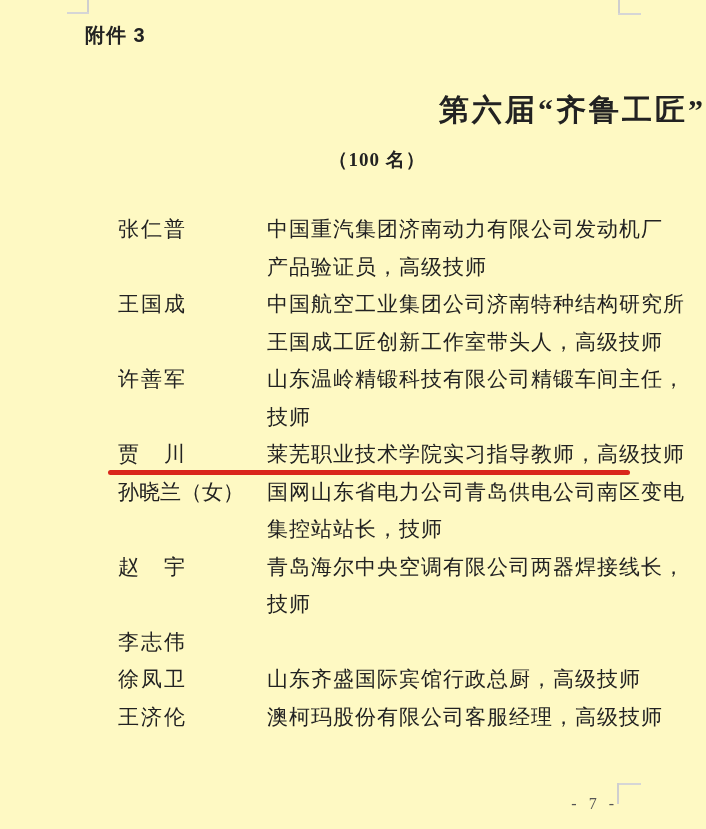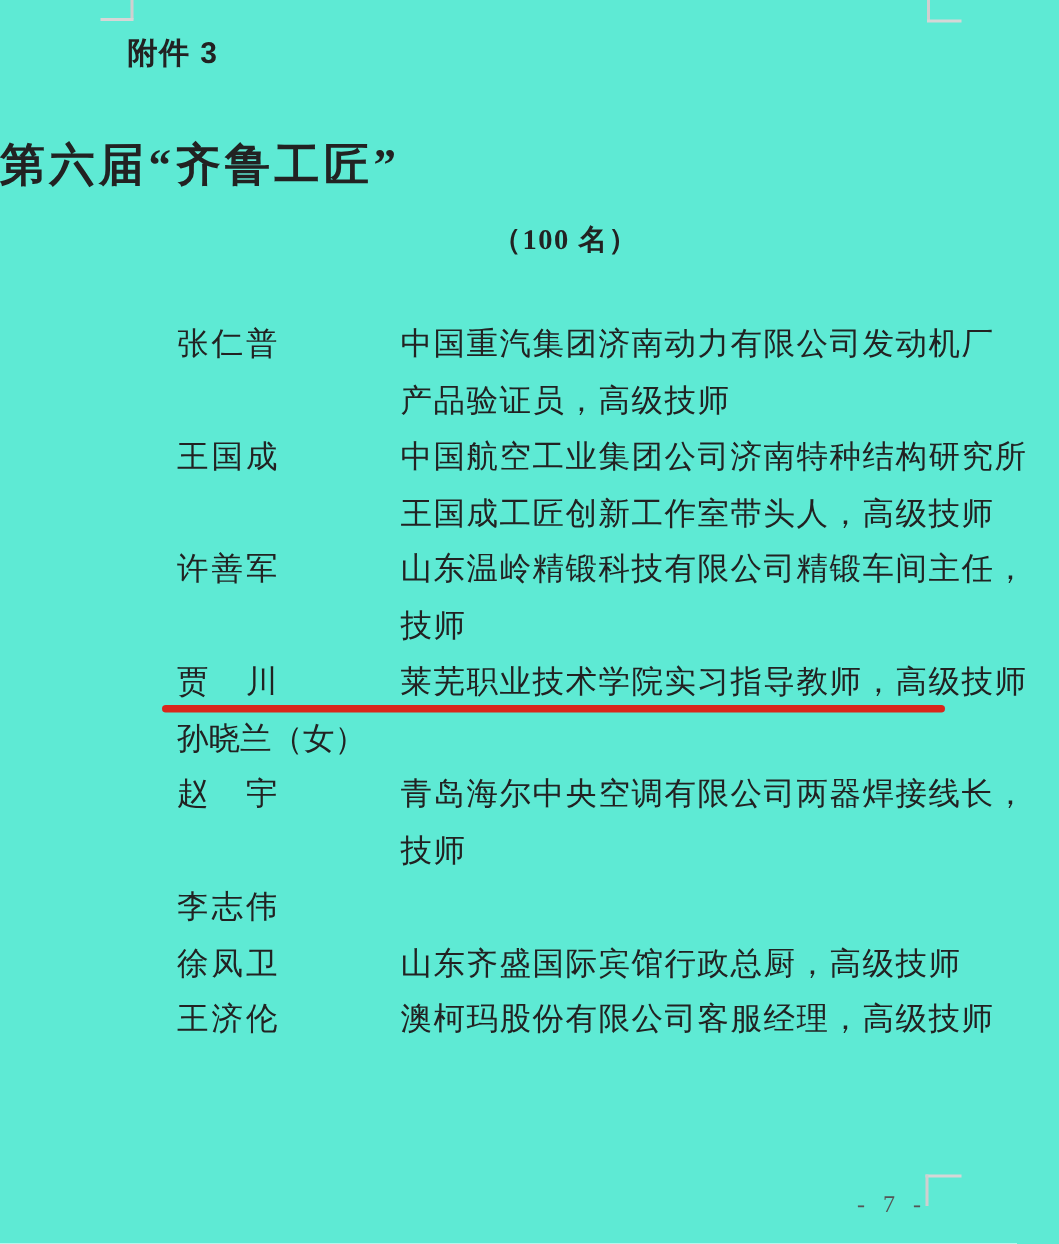--- a/index.html
+++ b/index.html
@@ -1,20 +1,20 @@
 <!DOCTYPE html>
 <html><head>
 <meta charset="utf-8">
 <style>
   html, body { margin: 0; padding: 0; background: #ffffff; }
   .page {
     position: relative;
     width: 706px;
     height: 829px;
-    background: #5eead4;
+    background: #fef9c3;
     font-family: "Liberation Serif", "DejaVu Serif", serif;
     color: #222222;
     overflow: hidden;
   }
 
   
   .scan-mark { position: absolute; }
   .scan-mark .v { position: absolute; width: 2px; background: #cfcfcf; }
   .scan-mark .h { position: absolute; height: 2px; background: #d6d6d6; }
 
@@ -23,21 +23,21 @@
     left: 85px; top: 22px;
     font-family: "Liberation Sans", "DejaVu Sans", sans-serif;
     font-weight: bold;
     font-size: 20px;
     letter-spacing: 1px;
   }
 
   .doc-title {
     position: absolute;
     left: 0; right: 0; top: 90px;
-    text-align: left;
+    text-align: right;
     font-weight: bold;
     font-size: 30px;
     letter-spacing: 3px;
   }
 
   .doc-subtitle {
     position: absolute;
     left: 0; right: 0; top: 147px;
     text-align: center;
     font-weight: bold;
@@ -144,20 +144,24 @@
       </div>
       <div class="entry">
         <span class="entry-name">贾　川</span>
         <div class="entry-desc">
           <div class="desc-line">莱芜职业技术学院实习指导教师，高级技师</div>
         </div>
         <div class="highlight-underline" style="background: rgb(217, 38, 28);"></div>
       </div>
       <div class="entry">
         <span class="entry-name tight">孙晓兰（女）</span>
+        <div class="entry-desc">
+          <div class="desc-line">国网山东省电力公司青岛供电公司南区变电</div>
+          <div class="desc-line">集控站站长，技师</div>
+        </div>
       </div>
       <div class="entry">
         <span class="entry-name">赵　宇</span>
         <div class="entry-desc">
           <div class="desc-line">青岛海尔中央空调有限公司两器焊接线长，</div>
           <div class="desc-line">技师</div>
         </div>
       </div>
       <div class="entry">
         <span class="entry-name">李志伟</span>

